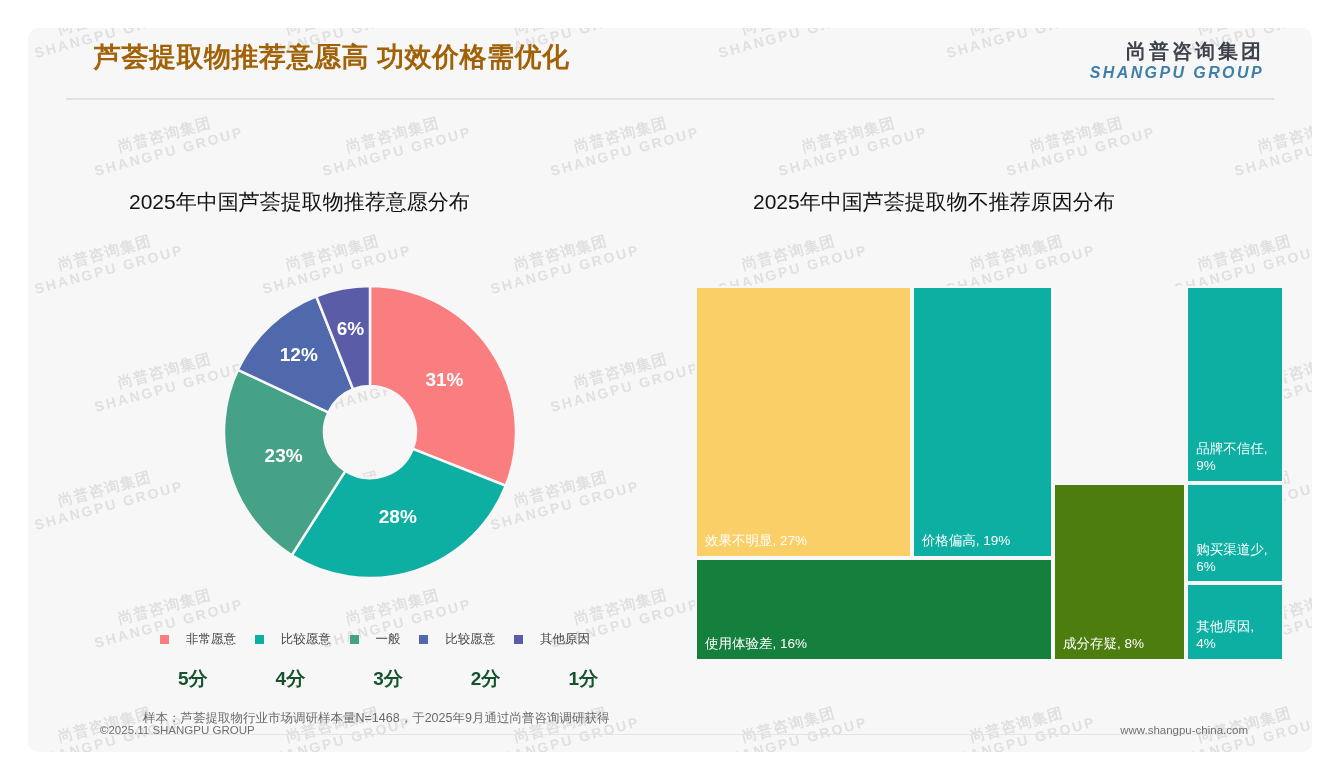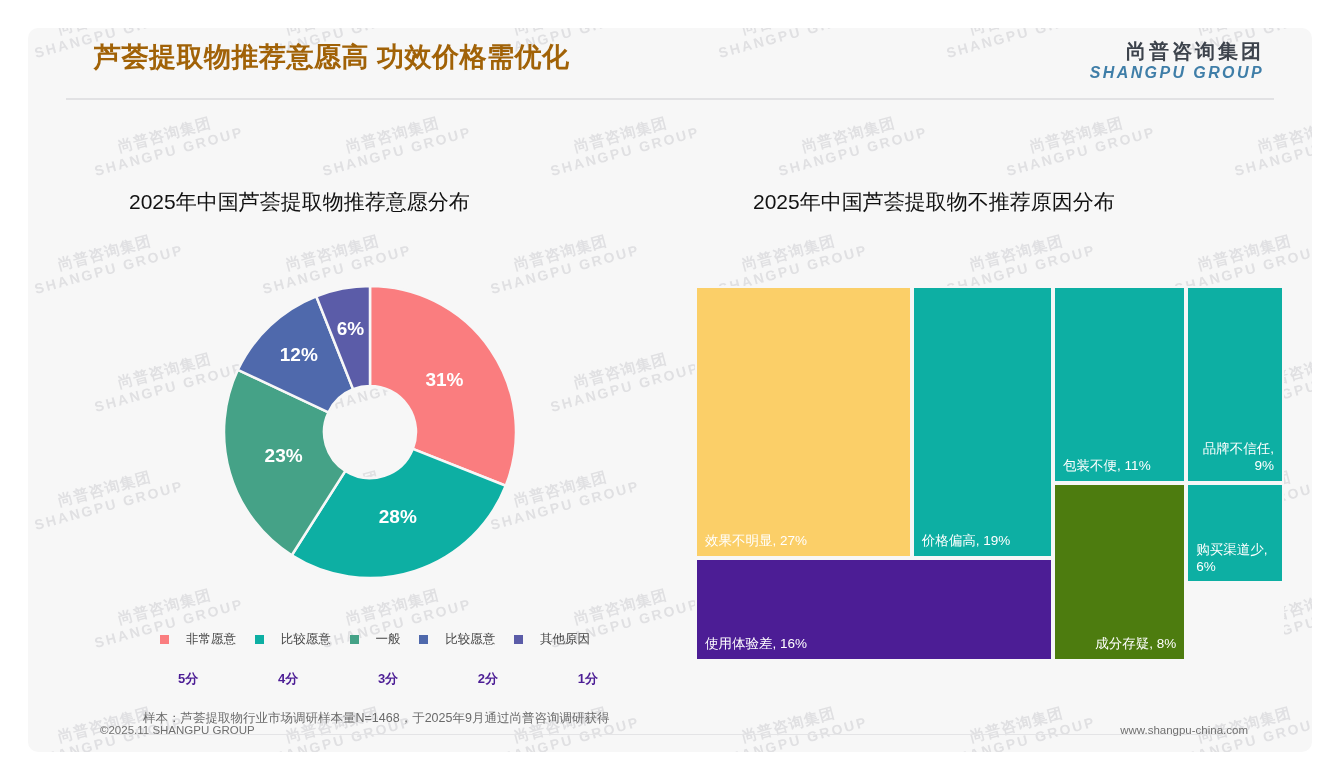--- a/index.html
+++ b/index.html
@@ -92,42 +92,42 @@
   .legend-swatch{width:9px;height:9px;display:inline-block;}
   .legend-text{font-size:12.5px;color:#444;white-space:nowrap;}
 
   
   #scores{
     position:absolute;left:150px;top:640px;width:420px;height:22px;
     display:flex;align-items:center;justify-content:space-between;
     z-index:3;
   }
   .score{
-    font-size:13px;font-weight:bold;color:#4c1d95;white-space:nowrap;
+    font-size:19px;font-weight:bold;color:#14532d;white-space:nowrap;
   }
 
   
   #treemap{
     position:absolute;left:667px;top:258px;width:589px;height:375px;
     z-index:3;background:#f7f7f7;
   }
   .tm-cell{
     position:absolute;
     box-sizing:border-box;
     border:2px solid #f7f7f7;
     overflow:hidden;
   }
   .tm-label{
     position:absolute;left:0;right:0;bottom:6px;
     padding:0 8px;
     font-size:13.5px;color:#ffffff;
     line-height:1.25;
     box-sizing:border-box;
   }
-  .tm-label.center{text-align:right;}
+  .tm-label.center{text-align:left;}
 
   
   #footnote{
     position:absolute;left:115px;top:682px;
     font-size:12.5px;color:#6a6a6a;z-index:3;white-space:nowrap;
   }
   #foot-rule{
     position:absolute;left:86px;top:706px;width:1112px;height:1px;background:#e4e4e6;z-index:3;
   }
   #footbar{
@@ -381,34 +381,34 @@
 
   <div class="panel-title" id="right-title">2025年中国芦荟提取物不推荐原因分布</div>
 
   <div id="treemap">
       <div class="tm-cell" style="left: 0%; top: 0%; width: 36.8%; height: 72.4%; background: rgb(251, 207, 104);">
         <div class="tm-label">效果不明显, 27%</div>
       </div>
       <div class="tm-cell" style="left: 36.8%; top: 0%; width: 24%; height: 72.4%; background: rgb(13, 175, 163);">
         <div class="tm-label">价格偏高, 19%</div>
       </div>
-      <div class="tm-cell" style="left: 0%; top: 72.4%; width: 60.8%; height: 27.6%; background: #4c1d95;">
+      <div class="tm-cell" style="left: 0%; top: 72.4%; width: 60.8%; height: 27.6%; background: #15803d;">
         <div class="tm-label">使用体验差, 16%</div>
-      </div>
-      <div class="tm-cell" style="left: 60.8%; top: 0%; width: 22.6%; height: 52.5%; background: rgb(13, 175, 163);">
-        <div class="tm-label">包装不便, 11%</div>
       </div>
       <div class="tm-cell" style="left: 83.4%; top: 0%; width: 16.6%; height: 52.5%; background: rgb(13, 175, 163);">
         <div class="tm-label center">品牌不信任, 9%</div>
       </div>
       <div class="tm-cell" style="left: 60.8%; top: 52.5%; width: 22.6%; height: 47.5%; background: #4d7c0f;">
         <div class="tm-label center">成分存疑, 8%</div>
       </div>
       <div class="tm-cell" style="left: 83.4%; top: 52.5%; width: 16.6%; height: 26.8%; background: rgb(13, 175, 163);">
         <div class="tm-label">购买渠道少, 6%</div>
+      </div>
+      <div class="tm-cell" style="left: 83.4%; top: 79.3%; width: 16.6%; height: 20.7%; background: rgb(13, 175, 163);">
+        <div class="tm-label">其他原因, 4%</div>
       </div>
     </div>
 
   <div id="footnote">样本：芦荟提取物行业市场调研样本量N=1468，于2025年9月通过尚普咨询调研获得</div>
   <div id="foot-rule"></div>
   <div id="footbar">
     <div id="copyright">©2025.11 SHANGPU GROUP</div>
     <div id="website">www.shangpu-china.com</div>
   </div>
 

